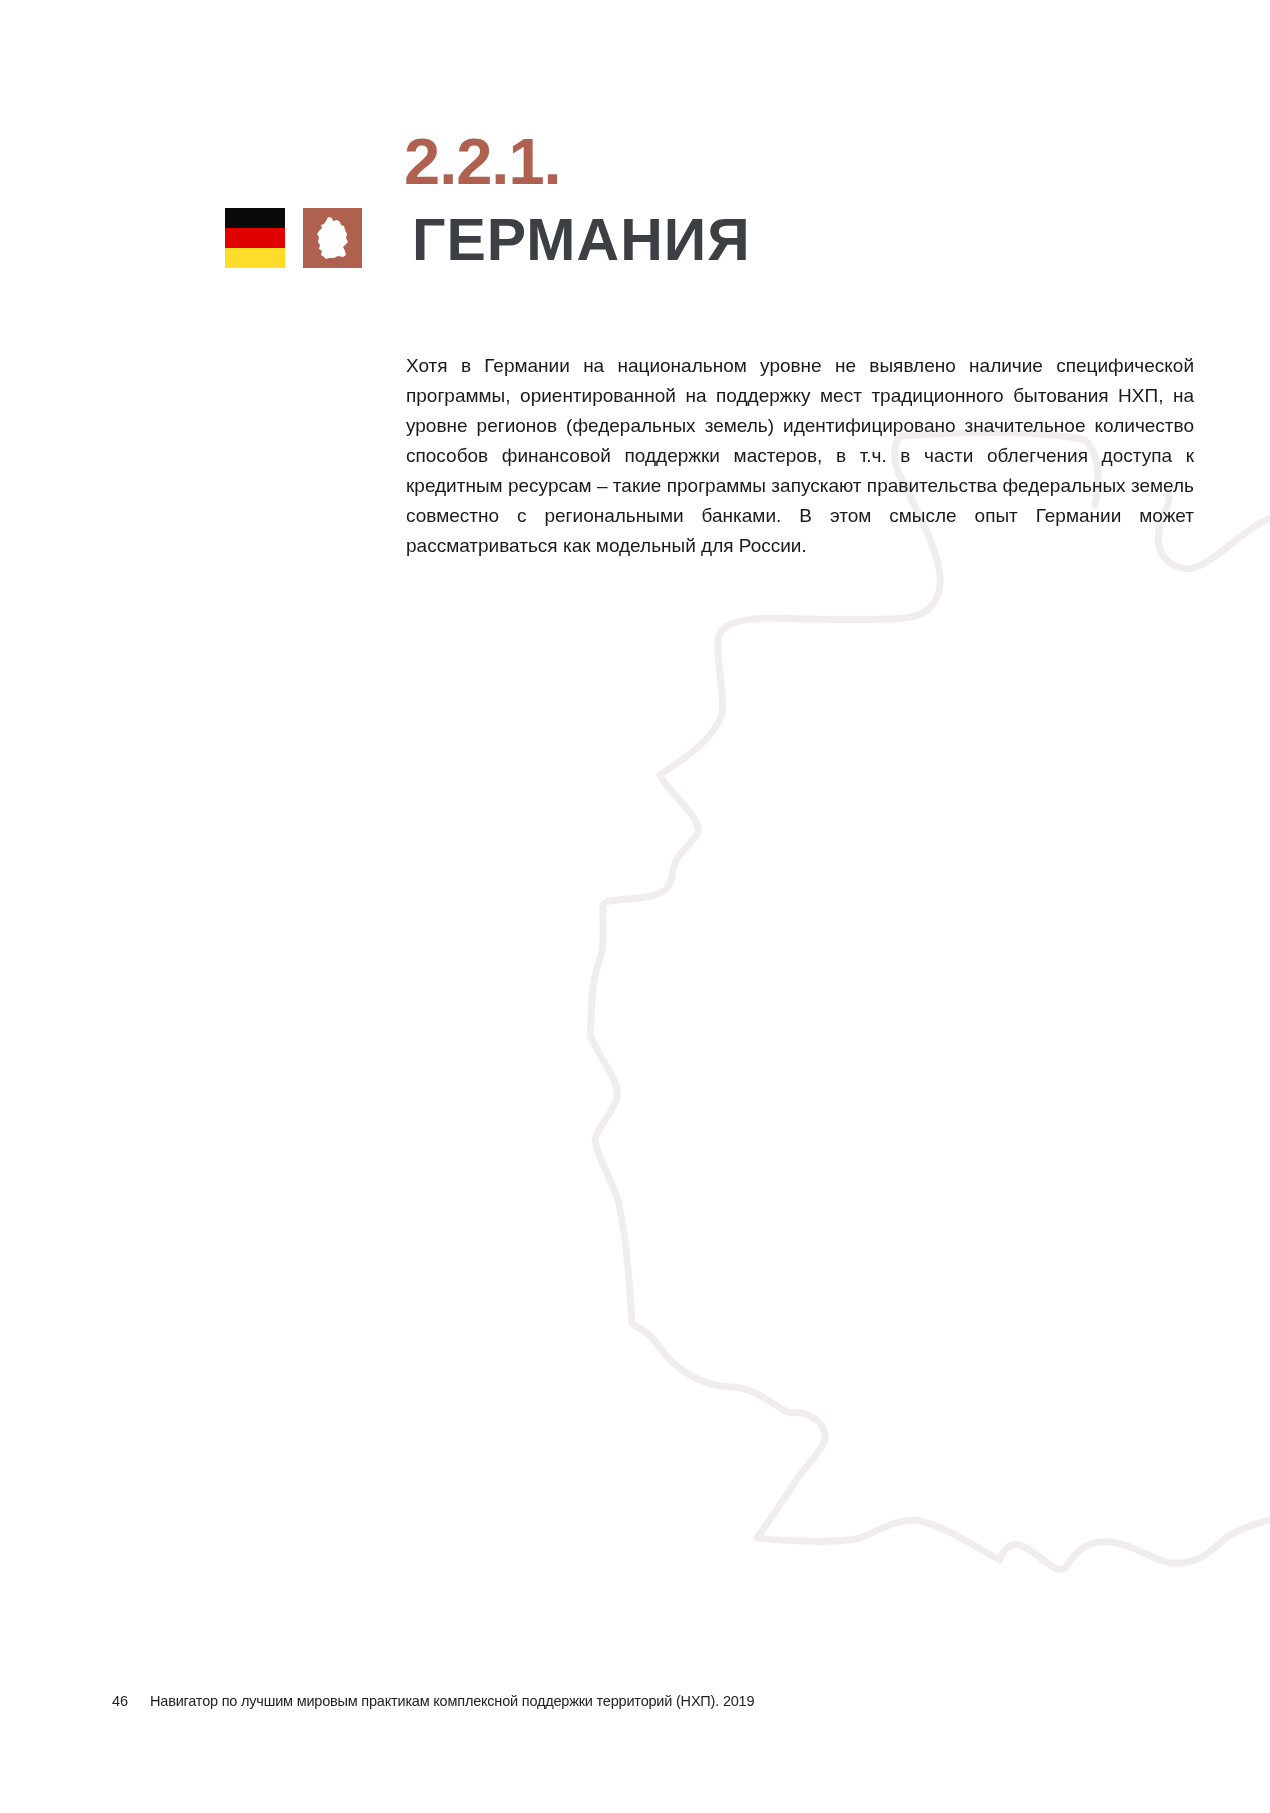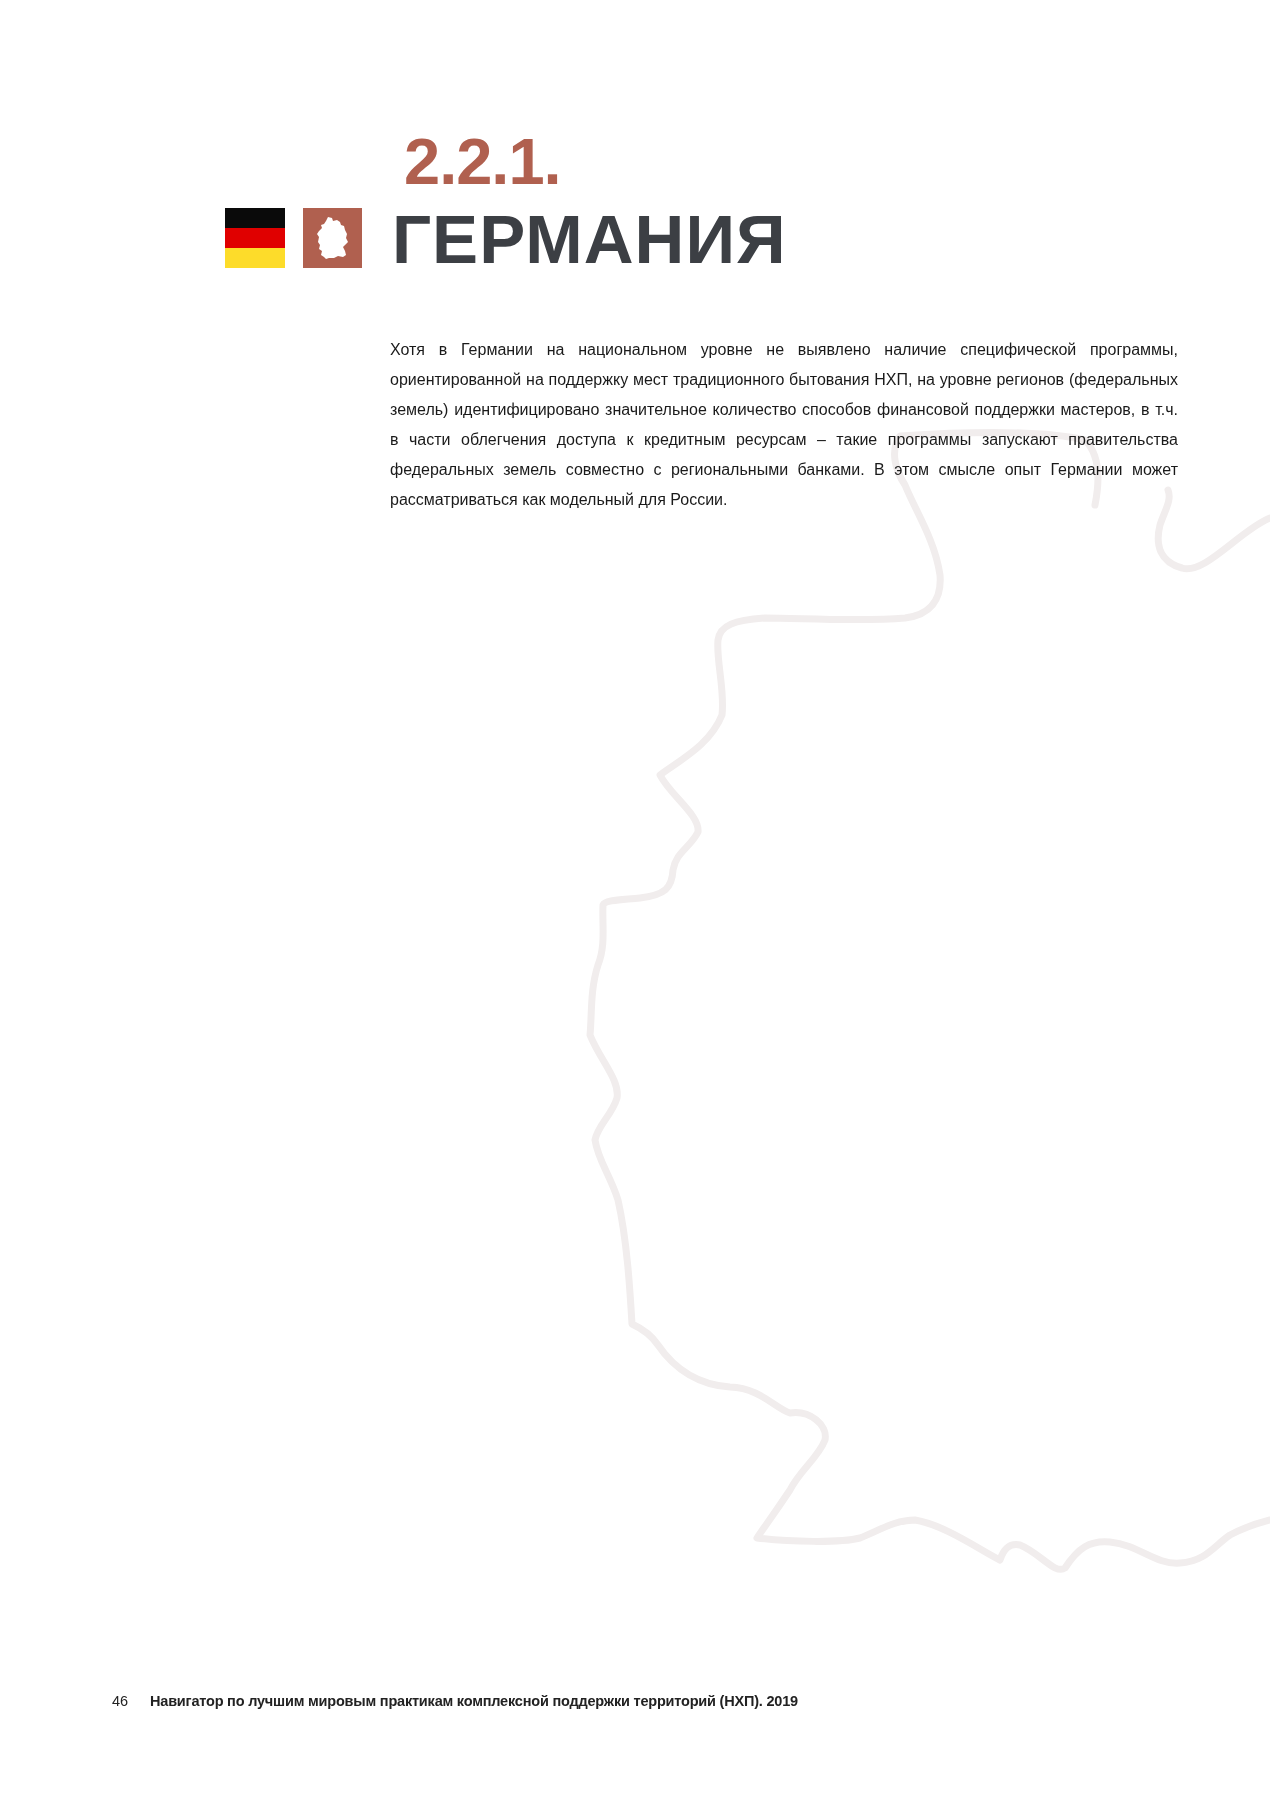--- a/index.html
+++ b/index.html
@@ -2,25 +2,25 @@
 <html><head>
 <meta charset="utf-8">
 <style>
   html, body { margin: 0; padding: 0; background: #ffffff; }
   body { width: 1270px; height: 1813px; position: relative; overflow: hidden; font-family: "Liberation Sans", "DejaVu Sans", sans-serif; }
   .map-outline { position: absolute; left: 0; top: 0; width: 1270px; height: 1813px; pointer-events: none; }
   .section-number { position: absolute; left: 388px; top: 108px; font-size: 65px; font-weight: 700; line-height: 76px; color: #b0604f; letter-spacing: -1px; margin: 16px; }
   .flag { position: absolute; left: 225px; top: 208px; width: 60px; height: 60px; display: flex; flex-direction: column; }
   .flag .stripe { flex: 1; }
   .map-icon { position: absolute; left: 303px; top: 208px; width: 59px; height: 60px; background: #b0604f; display: flex; align-items: center; justify-content: center; }
-  .country-title { position: absolute; left: 392px; top: 197px; font-size: 69px; font-weight: 700; line-height: 86px; color: #3c3f44; letter-spacing: 1px; margin: 0; }
-  .body-text { position: absolute; left: 390px; top: 335px; width: 788px; font-size: 16px; line-height: 30px; color: #1a1a1a; text-align: justify; margin: 0; }
+  .country-title { position: absolute; left: 412px; top: 197px; font-size: 59px; font-weight: 700; line-height: 86px; color: #3c3f44; letter-spacing: 1px; margin: 0; }
+  .body-text { position: absolute; left: 390px; top: 335px; width: 788px; font-size: 19px; line-height: 30px; color: #1a1a1a; text-align: justify; margin: 16px; }
   .footer { position: absolute; left: 112px; top: 1693px; display: flex; align-items: baseline; font-size: 14.5px; color: #222; }
   .page-number { font-weight: 400; width: 38px; }
-  .footer-text { letter-spacing: -0.2px; font-weight: bold; }
+  .footer-text { letter-spacing: -0.2px; }
 </style>
 </head>
 <body>
 
 <svg class="map-outline" viewBox="0 0 1270 1813" xmlns="http://www.w3.org/2000/svg">
   <path fill="none" stroke="#f1eded" stroke-width="7" stroke-linecap="round" stroke-linejoin="round" d="M 1270 518
        C 1240 530 1205 575 1182 568
        C 1160 562 1155 545 1160 525
        C 1165 510 1172 500 1168 490
        M 1095 505

